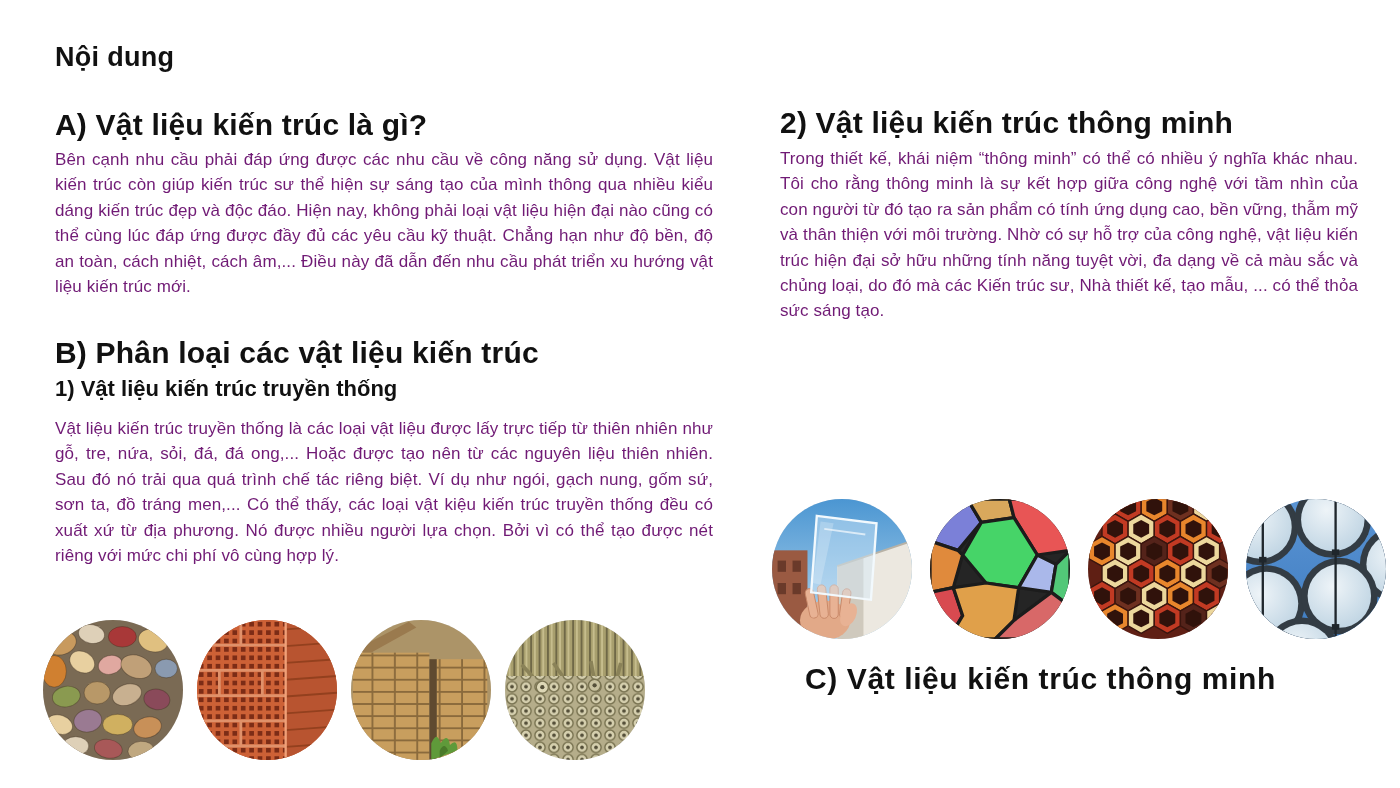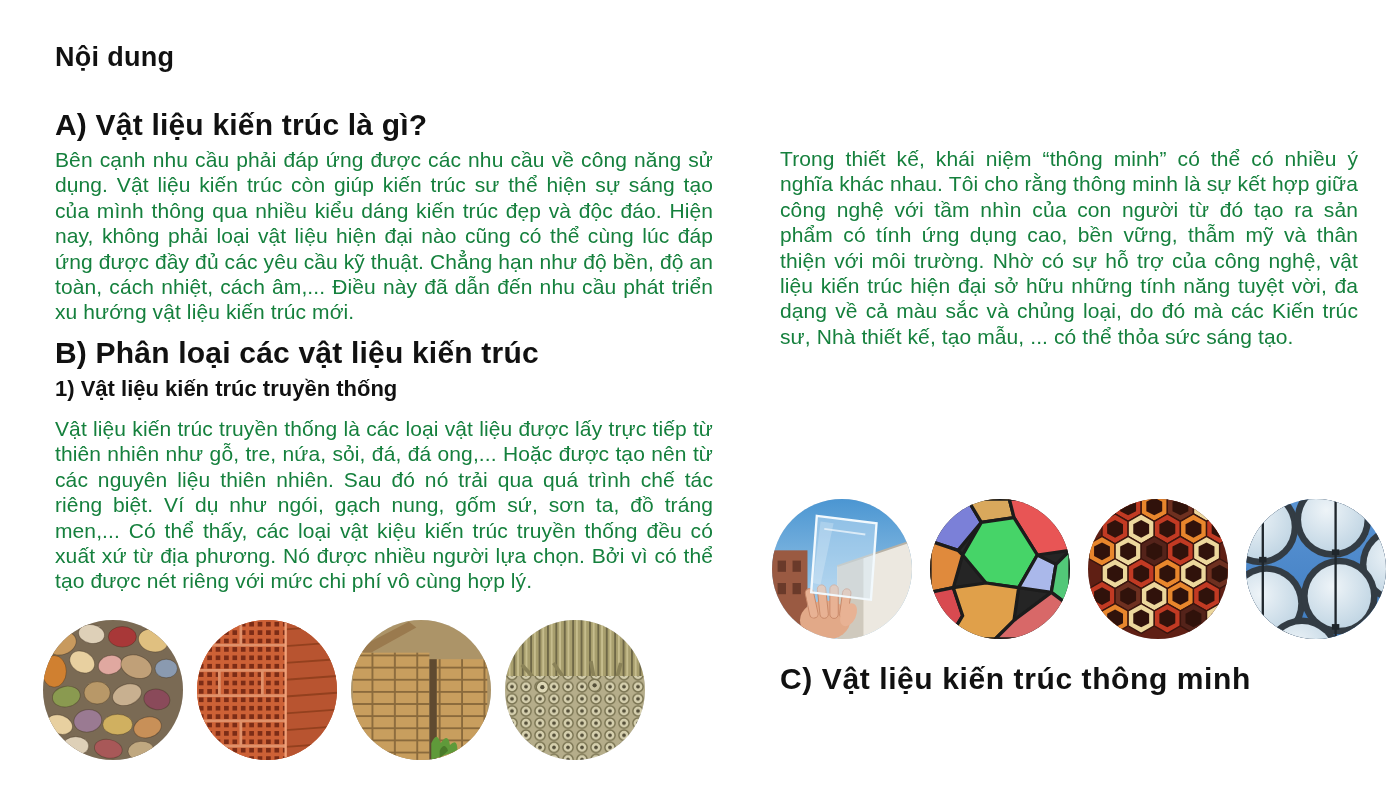--- a/index.html
+++ b/index.html
@@ -5,21 +5,21 @@
   html,body{margin:0;padding:0;background:#ffffff;}
   .page{
     position:relative;width:1400px;height:788px;background:#ffffff;overflow:hidden;
     font-family:"Liberation Sans",sans-serif;color:#1e1e1e;
   }
   .abs{position:absolute;margin:0;}
   .title{font-size:27px;font-weight:bold;letter-spacing:.3px;color:#111;}
   .h2{font-size:30px;font-weight:bold;letter-spacing:.2px;color:#111;}
   .h3{font-size:22px;font-weight:bold;color:#111;}
   .body-text{
-    font-size:21px;line-height:25.4px;text-align:justify;color:#15803d;
+    font-size:17px;line-height:25.4px;text-align:justify;color:#701a75;
     letter-spacing:.1px;
   }
   .circle-img{
     position:absolute;width:140px;height:140px;border-radius:50%;overflow:hidden;
     background:#ddd;
   }
   .circle-img svg{display:block;width:100%;height:100%;}
 </style>
 </head>
 <body>
@@ -140,20 +140,21 @@
           <line x1="124" y1="46" x2="114" y2="86"></line>
       </g>
       <rect x="0" y="60" width="150" height="90" fill="url(#bamb)"></rect>
       <circle cx="40" cy="72" r="6.5" fill="#ddd7b6" stroke="#7a7452" stroke-width="1.5"></circle>
       <circle cx="40" cy="72" r="2.3" fill="#55503a"></circle>
       <circle cx="96" cy="70" r="6.5" fill="#c9c2a0" stroke="#7a7452" stroke-width="1.5"></circle>
       <circle cx="96" cy="70" r="2.3" fill="#55503a"></circle>
     </svg>
   </div>
 
+  <h2 class="abs h2" style="left:780px;top:106px;">2) Vật liệu kiến trúc thông minh</h2>
   <p class="abs body-text" style="left:780px;top:146px;width:578px;">Trong thiết kế, khái niệm “thông minh” có thể có nhiều ý nghĩa khác nhau. Tôi cho rằng thông minh là sự kết hợp giữa công nghệ với tầm nhìn của con người từ đó tạo ra sản phẩm có tính ứng dụng cao, bền vững, thẫm mỹ và thân thiện với môi trường. Nhờ có sự hỗ trợ của công nghệ, vật liệu kiến trúc hiện đại sở hữu những tính năng tuyệt vời, đa dạng về cả màu sắc và chủng loại, do đó mà các Kiến trúc sư, Nhà thiết kế, tạo mẫu, ... có thể thỏa sức sáng tạo.</p>
 
   <div class="circle-img" style="left:772px;top:499px;">
     <svg viewBox="0 0 150 150">
       <defs>
         <linearGradient id="sky" x1="0" y1="0" x2="0" y2="1">
           <stop offset="0" stop-color="#4b96d2"></stop>
             <stop offset="1" stop-color="#b8d8ee"></stop>
         </linearGradient>
       </defs>
@@ -273,15 +274,15 @@
       </g>
       <g fill="#1f262c">
         <rect x="14" y="62" width="8" height="6"></rect>
           <rect x="92" y="54" width="8" height="6"></rect>
         <rect x="14" y="142" width="8" height="6"></rect>
           <rect x="92" y="134" width="8" height="6"></rect>
       </g>
     </svg>
   </div>
 
-  <h2 class="abs h2" style="left:780px;top:662px;letter-spacing:.6px;">C) Vật liệu kiến trúc thông minh</h2>
+  <h2 class="abs h2" style="left:805px;top:662px;letter-spacing:.6px;">C) Vật liệu kiến trúc thông minh</h2>
 
 </div>
 
 </body></html>

